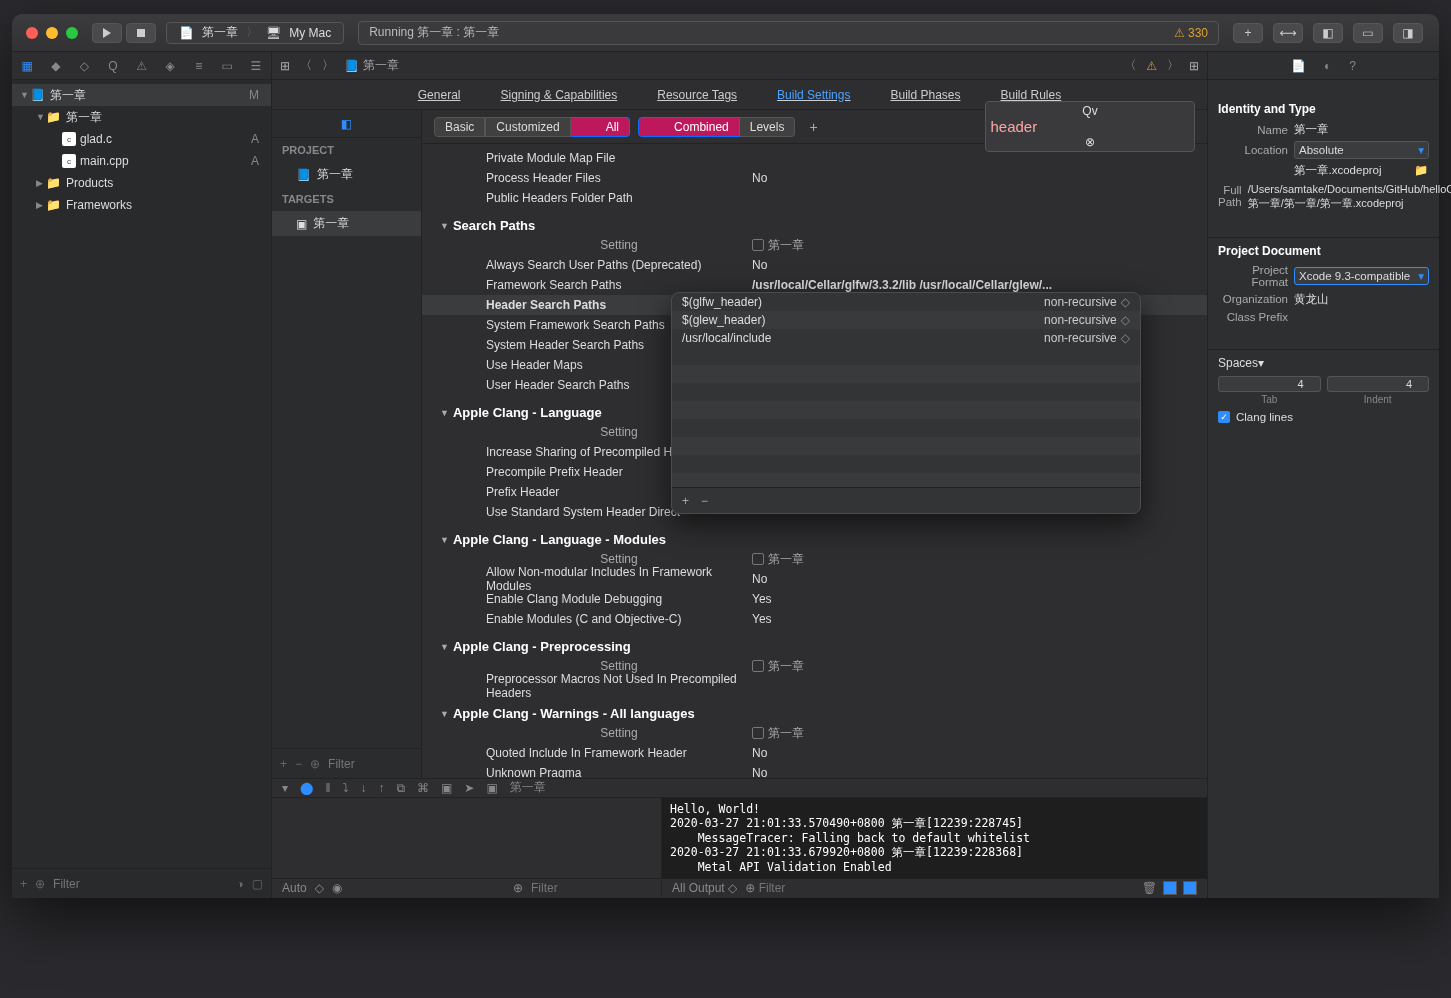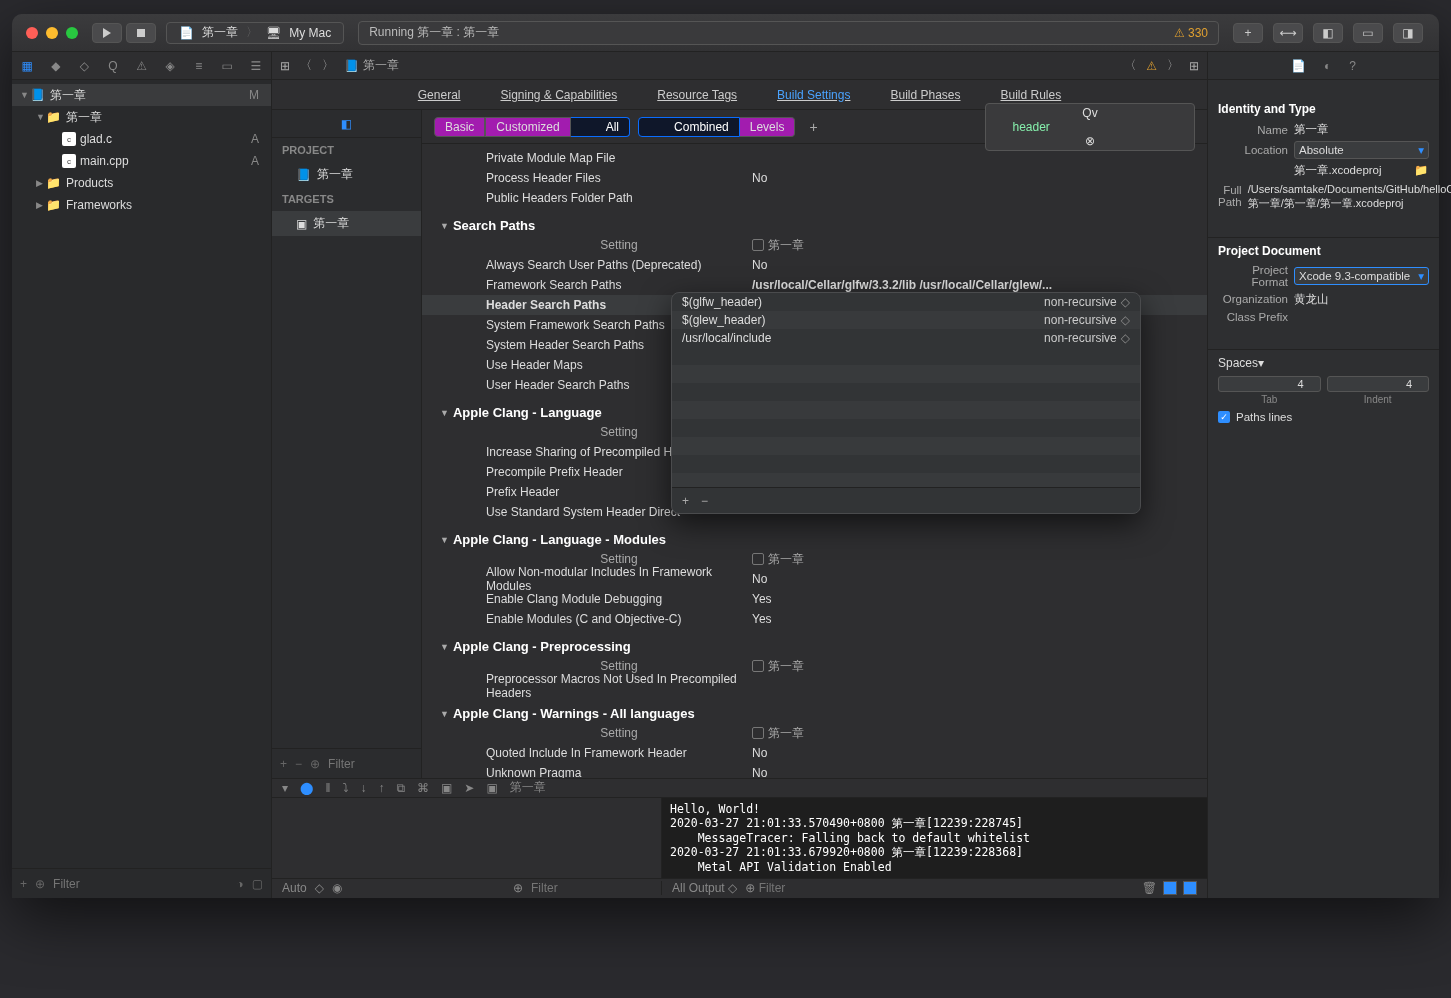--- a/index.html
+++ b/index.html
@@ -50,26 +50,26 @@
 .targets-col .item.sel { background: #3a3c3e; }
 .targets-col .bottom { margin-top: auto; height: 30px; border-top: 1px solid #222; display:flex; align-items:center; padding:0 8px; gap:8px; color:#666; }
 .targets-col .bottom input { flex:1; background:transparent; border:none; color:#ddd; font-size:12px; outline:none; }
 .side-toggle { height: 28px; border-bottom:1px solid #222; display:flex; align-items:center; justify-content:center; color:#2e8eff; }
 
 .settings { flex: 1; display: flex; flex-direction: column; min-width: 0; }
 .tabs { height: 30px; display: flex; align-items: center; justify-content: center; gap: 40px; border-bottom: 1px solid #222; color: #ccc; font-size: 12px; text-decoration: underline; }
 .tabs .tab.sel { color: #4aa3ff; }
 .scopebar { height: 34px; display: flex; align-items: center; padding: 0 12px; gap: 8px; border-bottom: 1px solid #222; }
 .scopebar .seg { display: flex; }
-.seg button { background: #a21caf; border: 1px solid #555; color: #ddd; padding: 2px 10px; font-size: 12px; }
+.seg button { background: #404040; border: 1px solid #555; color: #ddd; padding: 2px 10px; font-size: 12px; }
 .seg button:first-child { border-radius: 4px 0 0 4px; } .seg button:last-child { border-radius: 0 4px 4px 0; border-left:none; }
-.seg button.sel { background: #0f172a; border-color:#0a6dff; color:#fff;padding-left:35px; }
+.seg button.sel { background: #be185d; border-color:#0a6dff; color:#fff;padding-left:35px; }
 .scopebar .spacer { flex: 1; }
 .scopebar .search { display: flex; align-items: center; background: #3a3a3c; border: 1px solid #555; border-radius: 4px; padding: 2px 6px; width: 210px; flex-direction: column; }
-.scopebar .search input { flex:1; background:transparent; border:none; color:#86efac; outline:none; font-size:12px; }
+.scopebar .search input { flex:1; background:transparent; border:none; color:#fca5a5; outline:none; font-size:15px; }
 .plus-btn { color:#aaa; font-size:14px; padding:0 6px; }
 
 .settings-body { flex:1; overflow:auto; padding: 4px 0 20px; }
 .section-title { display:flex; align-items:center; gap:4px; padding: 10px 0 2px 18px; color:#fff; font-weight: 700; font-size: 13px; }
 .section-title .chev { color:#aaa; font-size: 9px; }
 .setting-row { display: flex; align-items: center; height: 20px; color: #ddd; }
 .setting-row .label { width: 330px; padding-left: 64px; }
 .setting-row .val { flex: 1; color: #ddd; }
 .setting-row.hdr .label { color:#aaa;text-align:center; }
 .setting-row.hdr .val { display:flex; align-items:center; gap:4px; color:#aaa; }
@@ -551,21 +551,21 @@
               <input value="4" style="">
               <label>Tab</label>
             </div>
           <div class="tab-box">
               <input value="4" style="">
               <label>Indent</label>
             </div>
         </div>
         <div class="chk">
             <span class="box">✓</span>
-            <span>Paths lines</span>
+            <span>Clang lines</span>
           </div>
       </div>
     </div>
   </div>
 
   <div class="popover">
     <div id="popover-rows">
         <div class="pop-row">
           <span class="p-path">$(glfw_header)</span>
           <span class="p-rec">non-recursive</span>

